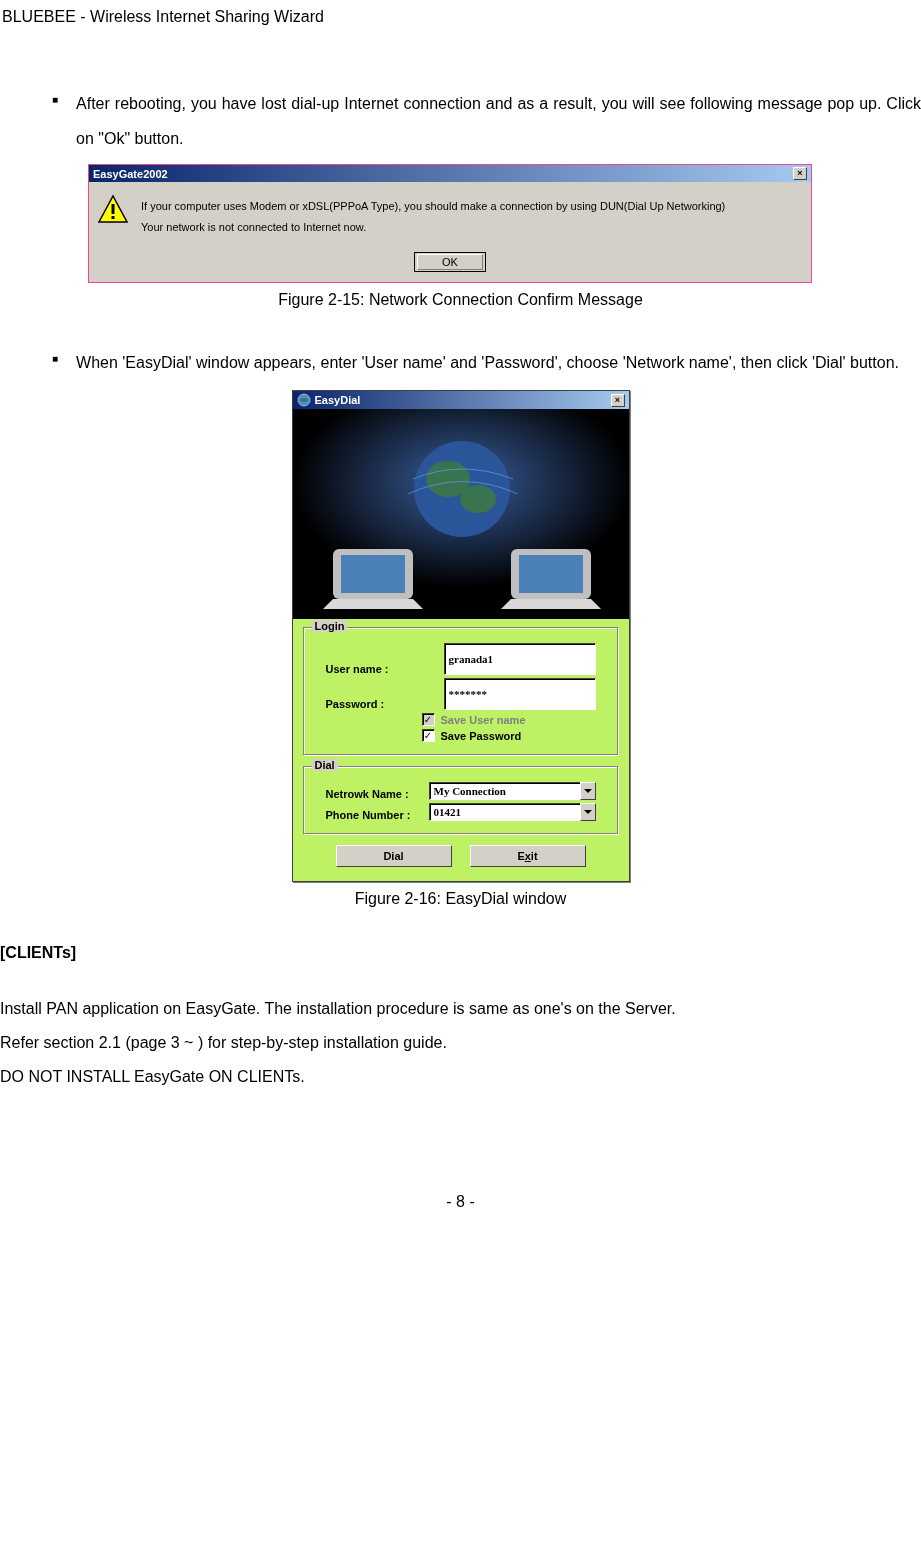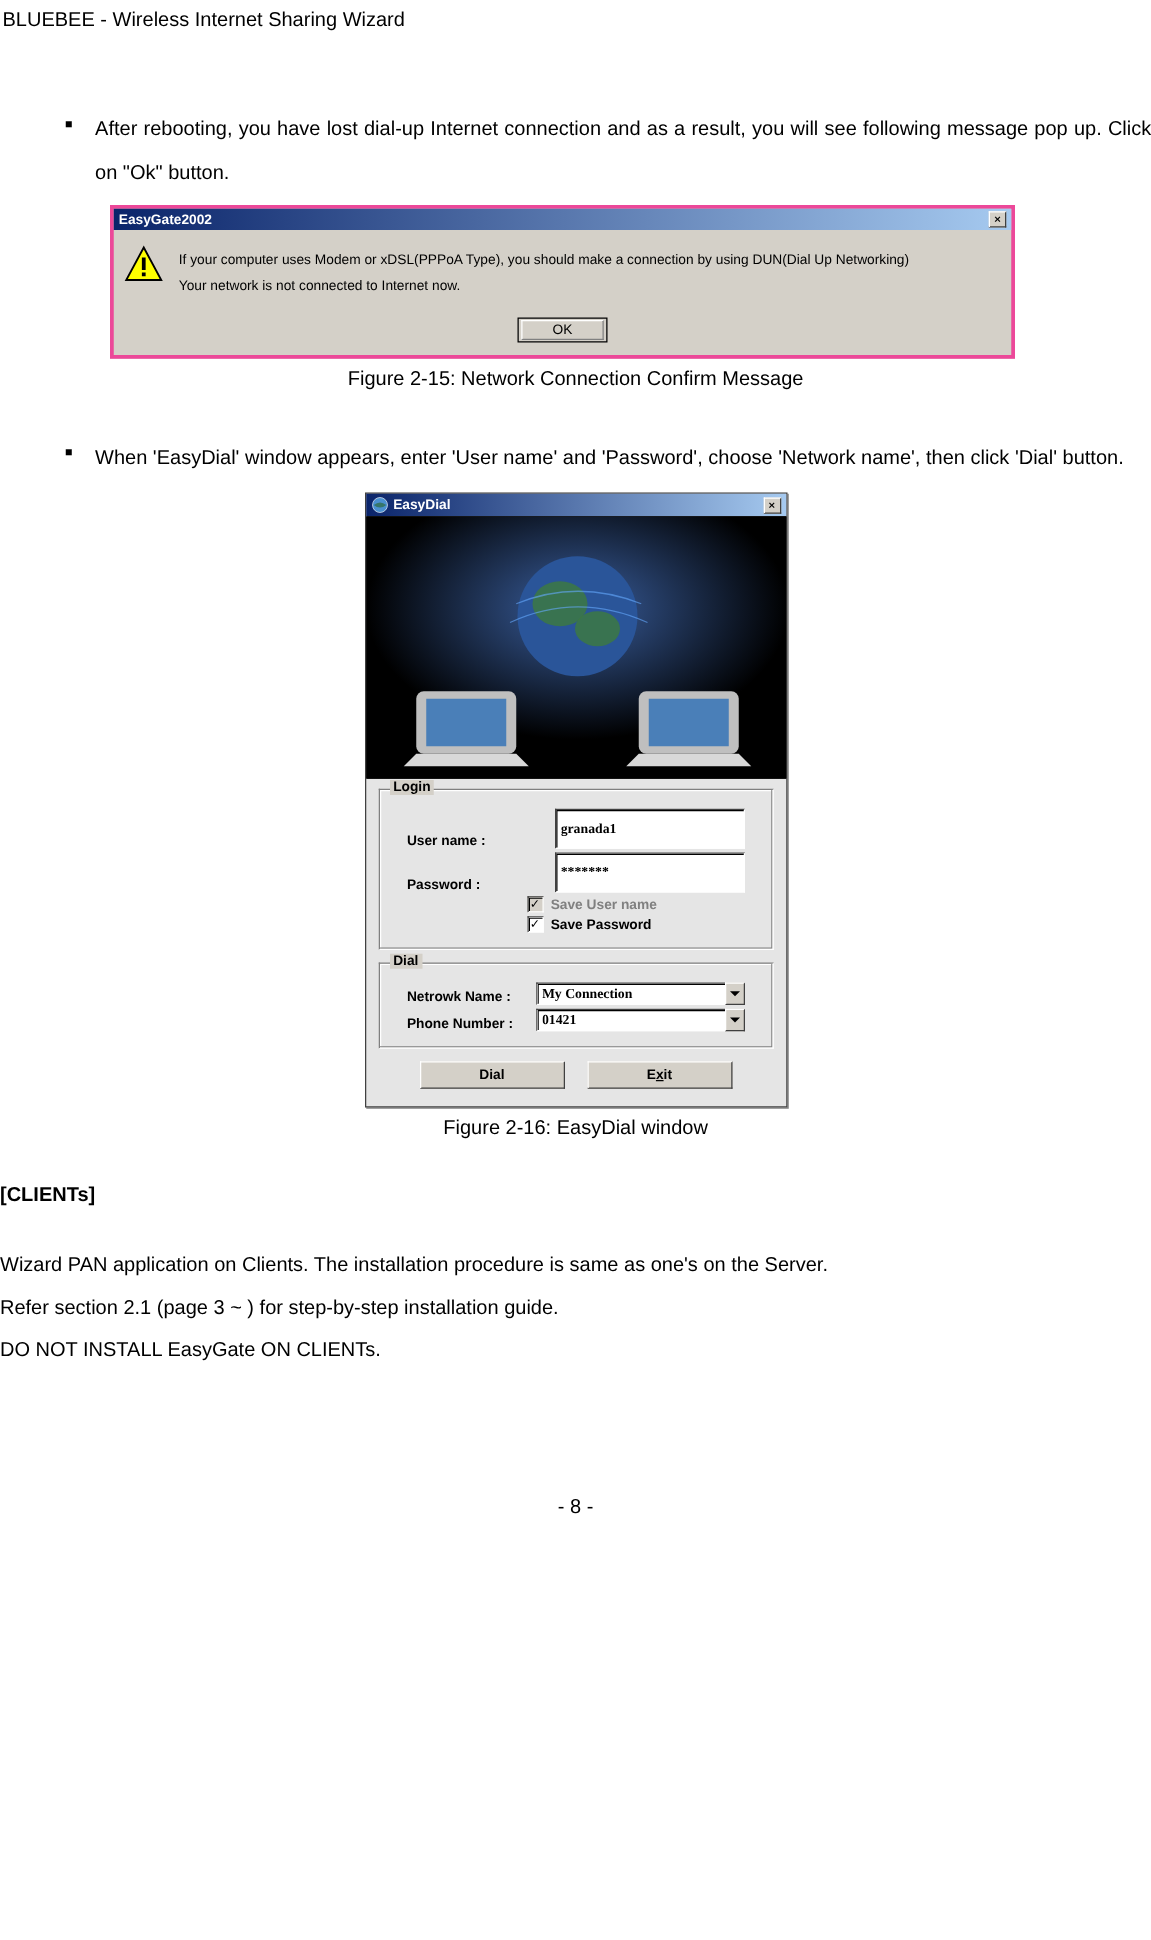--- a/index.html
+++ b/index.html
@@ -36,21 +36,21 @@
       text-align: justify;
     }
     .figure-caption {
       text-align: center;
       font-size: 16px;
       margin: 8px 0 36px 0;
     }
     .msg-dialog {
       margin: 0 0 0 88px;
       width: 724px;
-      border: 3px solid #ec4899;
+      border: 1px solid #ec4899;
       background: #d4d0c8;
       font-family: Tahoma, sans-serif;
       font-size: 11px;
     }
     .msg-titlebar {
       background: linear-gradient(to right, #0a246a, #a6caf0);
       color: #fff;
       padding: 2px 4px;
       display: flex;
       justify-content: space-between;
@@ -104,21 +104,21 @@
       border-right-color: #808080;
       border-bottom-color: #808080;
       padding: 1px 18px;
       font-size: 11px;
       text-align: center;
     }
     .easydial-dialog {
       margin: 10px auto 0 auto;
       width: 338px;
       border: 1px solid #404040;
-      background: #e5e5e5;
+      background: #bef264;
       font-family: Tahoma, sans-serif;
       font-size: 11px;
       box-shadow: 1px 1px 0 #808080;
     }
     .ed-titlebar {
       background: linear-gradient(to right, #0a246a, #a6caf0);
       color: #fff;
       padding: 2px 4px;
       display: flex;
       align-items: center;
@@ -408,19 +408,19 @@
         <div class="dial-btn">Dial</div>
         <div class="dial-btn"><span>E</span><span class="underline">x</span><span>it</span></div>
       </div>
     </div>
   </div>
 
   <div class="figure-caption">Figure 2-16: EasyDial window</div>
 
   <div class="clients-label">[CLIENTs]</div>
 
-  <div class="body-text">Wizard PAN application on Clients. The installation procedure is same as one's on the Server.</div>
+  <div class="body-text">Install PAN application on EasyGate. The installation procedure is same as one's on the Server.</div>
   <div class="body-text">Refer section 2.1 (page 3 ~ ) for step-by-step installation guide.</div>
   <div class="body-text bold">DO NOT INSTALL EasyGate ON CLIENTs.</div>
 
 </div>
 
 <div class="page-footer">- 8 -</div>
 
 </body></html>

